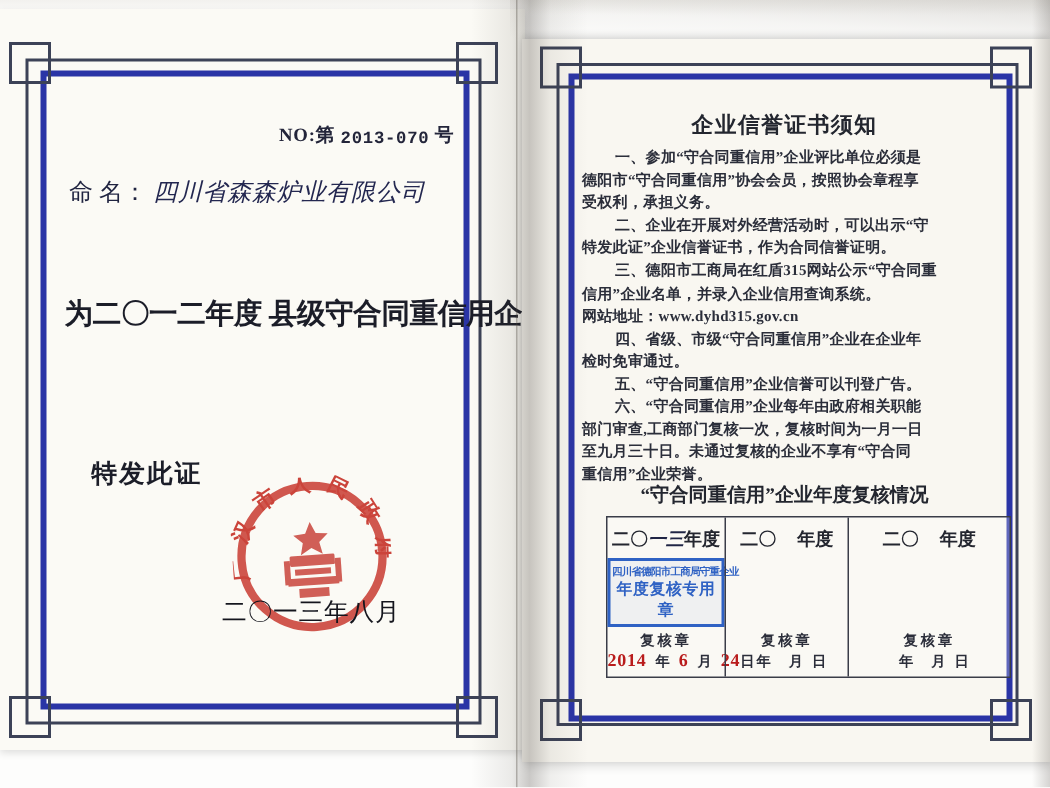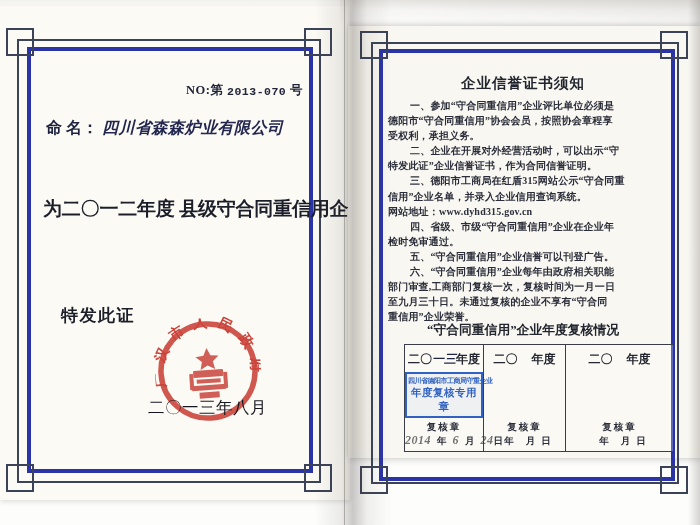--- a/index.html
+++ b/index.html
@@ -1,32 +1,32 @@
 <!DOCTYPE html>
 <html><head>
 <meta charset="utf-8">
 <style>
   html,body{margin:0;padding:0;}
   body{width:700px;height:525px;background:#fdfdfc;font-family:"Liberation Serif",serif;}
   .scene{position:relative;width:700px;height:525px;overflow:hidden;background:linear-gradient(180deg,#f2f1ee 0,#fdfdfc 10px);}
   .paper{position:absolute;}
   .paper-left{left:0;top:6px;width:350px;height:494px;background:#fbfaf5;box-shadow:0 2px 5px rgba(0,0,0,.12);}
-  .paper-right{left:348px;top:26px;width:352px;height:432px;background:#f9f7f1;box-shadow:0 -2px 5px rgba(0,0,0,.14),2px 3px 6px rgba(0,0,0,.12);}
+  .paper-right{left:348px;top:26px;width:352px;height:482px;background:#f9f7f1;box-shadow:0 -2px 5px rgba(0,0,0,.14),2px 3px 6px rgba(0,0,0,.12);}
   
   .thin{position:absolute;border:2px solid #3c4257;}
   .thick{position:absolute;border:4px solid #2a34a6;}
   .sq{position:absolute;width:24px;height:24px;border:2px solid #3c4257;background:transparent;}
   .pl-thin{left:17px;top:33px;width:300px;height:440px;}
   .pl-thick{left:27px;top:41px;width:278px;height:418px;}
   .pr-thin{left:23px;top:16px;width:304px;height:438px;}
   .pr-thick{left:31px;top:23px;width:288px;height:424px;}
   
   .no-line{position:absolute;left:186px;top:76px;font-size:12.5px;color:#23253a;font-weight:bold;letter-spacing:.5px;}
   .no-num{font-family:"Liberation Mono",monospace;font-weight:bold;font-size:11.5px;position:relative;top:1px;}
-  .name-line{position:absolute;left:46px;top:112px;font-size:16px;color:#1f2340;font-weight:bold;}
+  .name-line{position:absolute;left:46px;top:112px;font-size:16px;color:#1f2340;font-weight:normal;}
   .hand{font-style:italic;color:#232750;letter-spacing:.5px;}
   .award{position:absolute;left:43px;top:190px;font-size:19px;font-weight:bold;color:#1b1d28;letter-spacing:-.2px;white-space:nowrap;}
   .issue{position:absolute;left:61px;top:298px;font-size:17px;font-weight:bold;color:#1b1d28;letter-spacing:1.5px;}
   .issue-date{position:absolute;left:148px;top:391px;font-size:16.5px;font-weight:normal;color:#14151d;letter-spacing:.5px;z-index:3;}
   .seal{position:absolute;left:155px;top:312px;z-index:2;transform:rotate(-4deg);opacity:.93;}
   
   .notice-title{position:absolute;left:31px;top:48px;width:288px;text-align:center;font-size:14.5px;font-weight:bold;color:#23262f;letter-spacing:1px;}
   .notice-body{position:absolute;left:40px;top:72px;width:282px;font-size:10px;color:#2b2e3a;font-weight:bold;}
   .ln{height:15.1px;line-height:15.1px;white-space:nowrap;letter-spacing:.2px;}
   .ind{text-indent:22px;}
@@ -36,21 +36,21 @@
   .col+.col{border-left:1.6px solid #3a3d48;}
   .c1{width:78px;}.c2{width:82px;}.c3{flex:1;}
   .yr{margin-top:6px;font-size:12px;font-weight:bold;color:#23262f;white-space:nowrap;}
   .yr .fill{font-style:italic;color:#1f2545;display:inline-block;min-width:14px;text-align:center;}
   .bstamp{margin-top:4px;width:72px;border:2px solid #2f62c4;color:#2f62c4;text-align:center;padding:2px 1px;background:rgba(60,110,200,.06);}
   .bstamp .l1{font-size:7px;font-weight:bold;white-space:nowrap;filter:blur(.4px);letter-spacing:-.5px;}
   .bstamp .l2{font-size:10.5px;font-weight:bold;letter-spacing:.5px;}
   .fuhe{position:absolute;bottom:17px;width:100%;text-align:center;font-size:9.5px;font-weight:bold;color:#2b2e3a;letter-spacing:2px;}
   .dline{position:absolute;bottom:3px;width:100%;text-align:center;font-size:9.5px;color:#2b2e3a;font-weight:bold;white-space:nowrap;}
   .dline .u{margin:0 6px;}
-  .hwd{font-style:italic;font-size:12px;color:#737373;letter-spacing:.5px;}
+  .hwd{font-size:12px;color:#b91c1c;letter-spacing:.5px;}
   
   .fold{position:absolute;left:314px;top:0;width:78px;height:525px;z-index:5;pointer-events:none;
         background:linear-gradient(90deg,rgba(70,65,55,0) 0%,rgba(70,65,55,.10) 35%,rgba(55,50,45,.26) 50%,rgba(70,65,55,.08) 68%,rgba(70,65,55,0) 100%);}
   .crease{position:absolute;left:344px;top:0;width:1px;height:525px;background:rgba(75,70,60,.35);z-index:6;}
   .redge{position:absolute;right:0;top:0;width:12px;height:525px;z-index:5;background:linear-gradient(90deg,rgba(0,0,0,0),rgba(90,85,80,.25));}
   .tshade{position:absolute;left:340px;top:0;width:360px;height:26px;z-index:4;background:linear-gradient(183deg,rgba(150,145,138,.28) 0%,rgba(150,145,138,.08) 55%,rgba(0,0,0,0) 100%);}
 </style>
 </head>
 <body>
 

